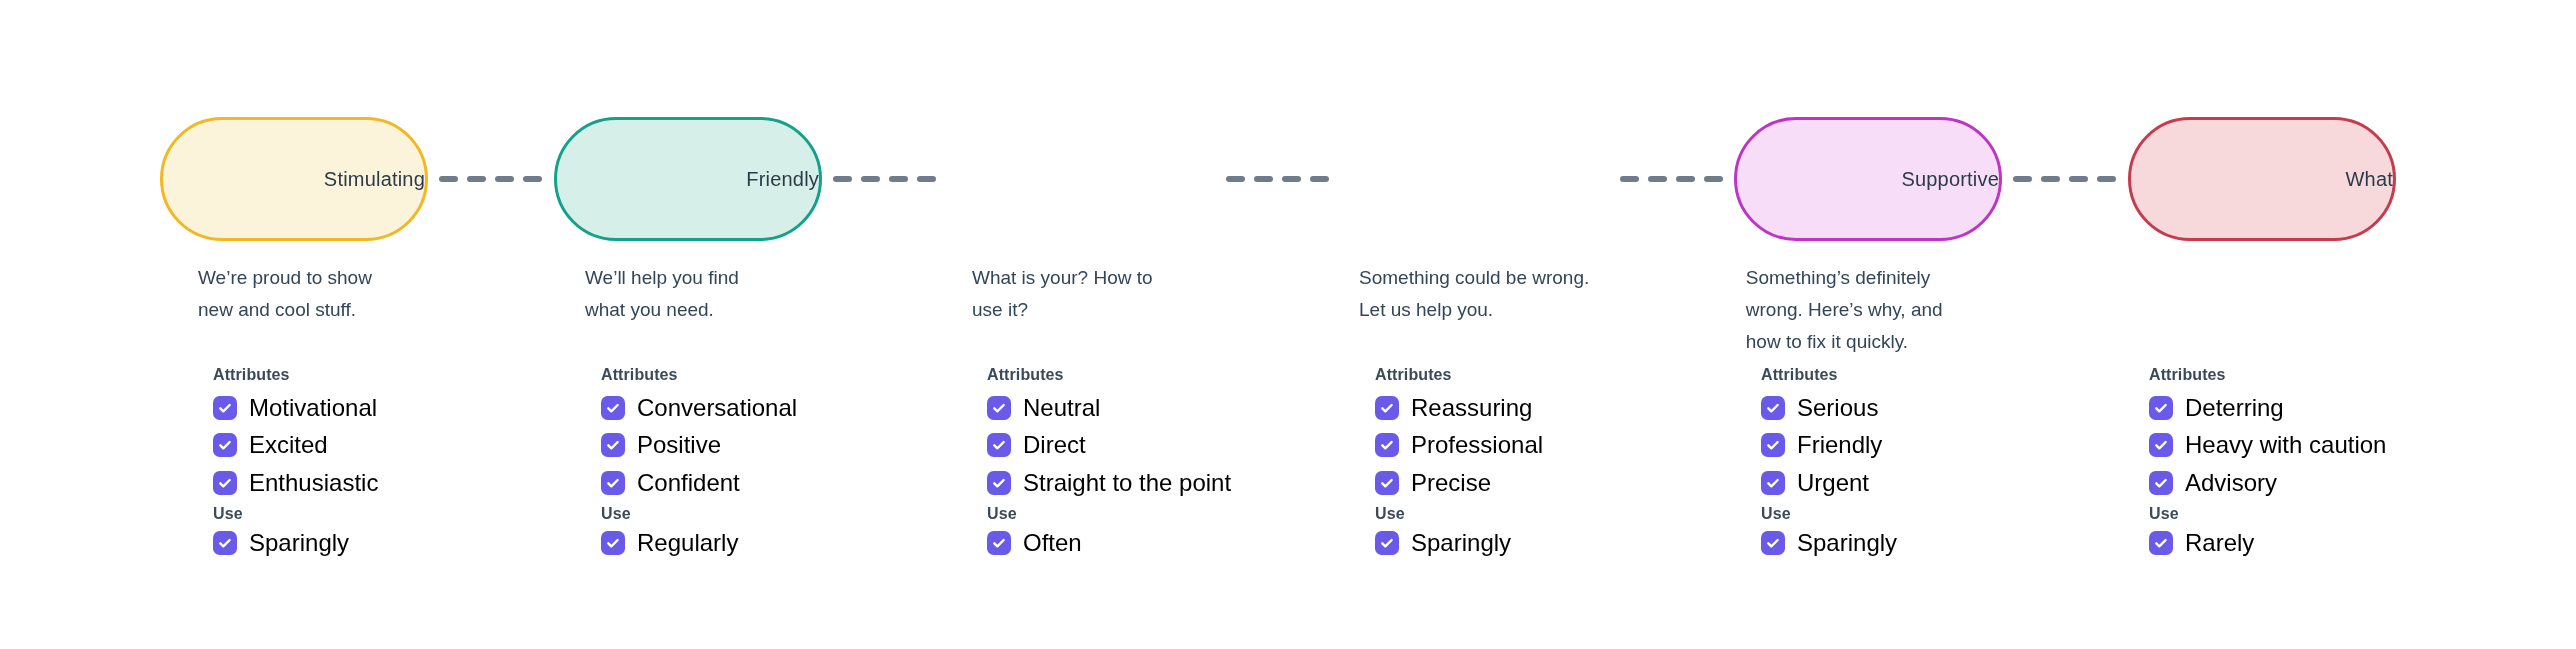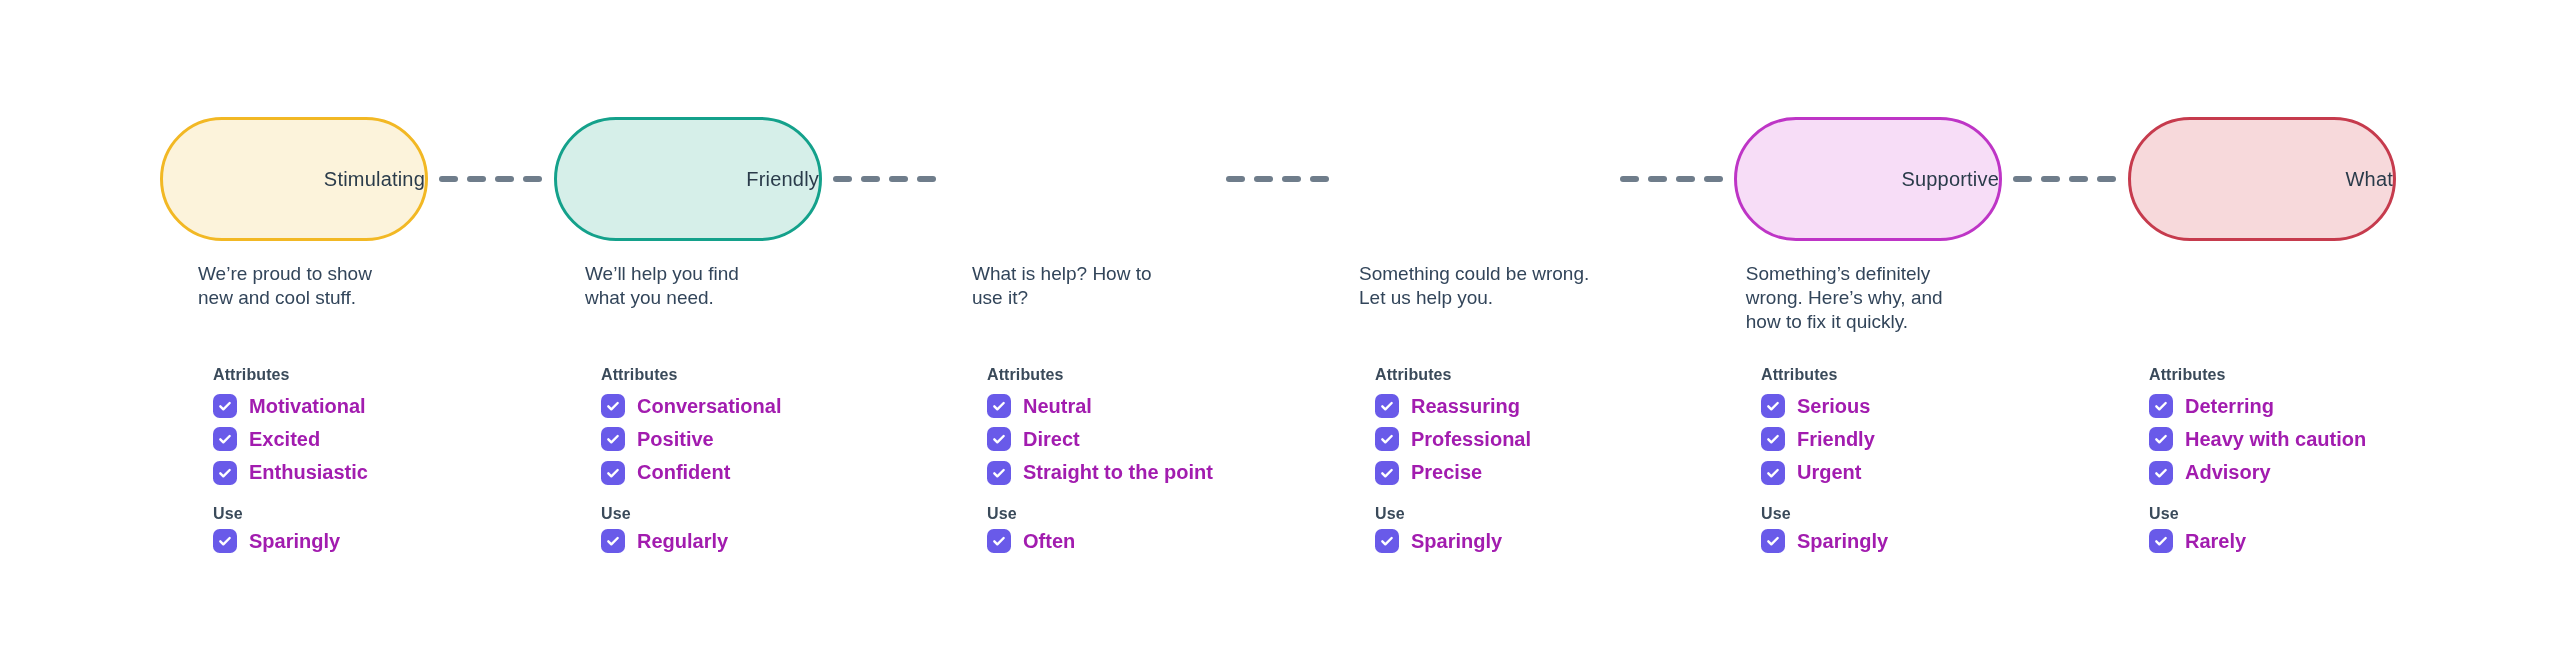--- a/index.html
+++ b/index.html
@@ -45,21 +45,21 @@
   }
   .dash {
     width: 19px; height: 6px;
     border-radius: 3.4px;
     background: #6f7d8b;
   }
   .description {
     position: absolute;
     top: 262px; left: 0;
     font-size: 19px;
-    line-height: 24px;
+    line-height: 32px;
     color: #32455a;
     white-space: pre-line;
   }
   .attrs-block { position: absolute; top: 366px; left: 0; }
   .use-block   { position: absolute; top: 505px; left: 0; }
   .section-heading {
     font-size: 16px;
     font-weight: 700;
     color: #3a4a5a;
     letter-spacing: 0.1px;
@@ -76,24 +76,23 @@
     border-radius: 6.7px;
     background: #695ae9;
     display: flex;
     align-items: center;
     justify-content: center;
     flex: 0 0 auto;
   }
   .checkbox svg { display: block; }
   .check-label {
     margin-left: 12px;
-    font-size: 20px;
-    color: #a21caf;
+    font-size: 24px;
+    color: #000000;
     white-space: nowrap;
-    font-weight: bold;
   }
 </style>
 </head>
 <body style="background: rgb(255, 255, 255);">
 
 <div class="canvas">
     <div class="tone-column" style="left: 160px;">
     <div class="pill" style="background: rgb(252, 243, 219); border-color: rgb(242, 184, 36);">
       <span class="pill-label">Stimulating</span>
     </div>
@@ -189,21 +188,21 @@
       </div>
     </div>
   </div>
     <div class="connector" style="left: 833px;">
       <span class="dash" style="background: rgb(111, 125, 139);"></span>
       <span class="dash" style="background: rgb(111, 125, 139);"></span>
       <span class="dash" style="background: rgb(111, 125, 139);"></span>
       <span class="dash" style="background: rgb(111, 125, 139);"></span>
     </div>
     <div class="tone-column" style="left: 947px;">
-    <div class="description" style="left: 25px;">What is help? How to
+    <div class="description" style="left: 25px;">What is your? How to
 use it?</div>
     <div class="attrs-block" style="left: 40px;">
       <div class="section-heading">Attributes</div>
       <div class="check-row">
         <span class="checkbox" role="checkbox" aria-checked="true" style="background: rgb(105, 90, 233);">
           <svg width="16" height="16" viewBox="0 0 24 24">
             <path d="M5 12.5 L9.5 17 L19 7.5" fill="none" stroke="#ffffff" stroke-width="3.6" stroke-linecap="round" stroke-linejoin="round"></path>
           </svg>
         </span>
         <span class="check-label">Neutral</span>

